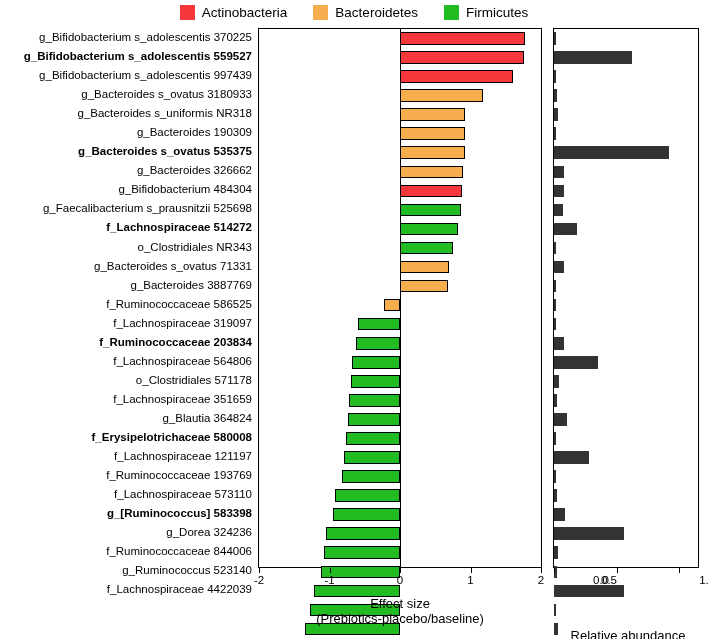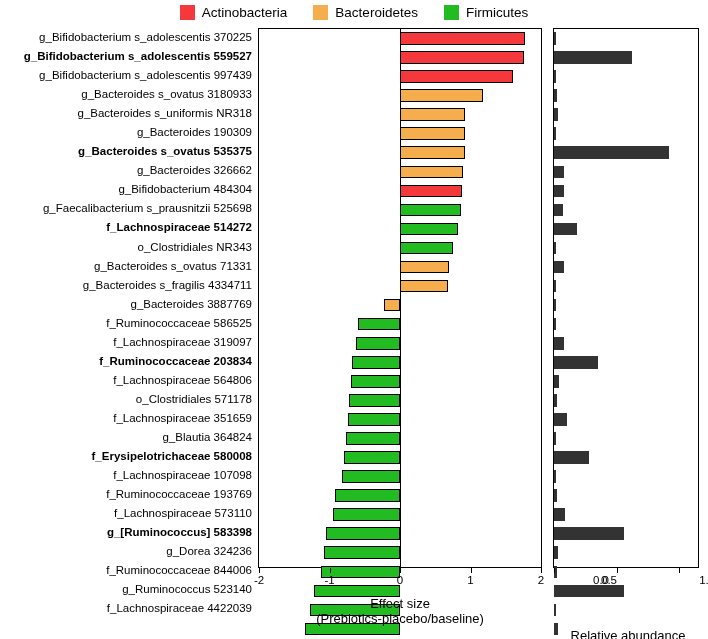--- a/index.html
+++ b/index.html
@@ -89,31 +89,30 @@
       <div class="lab">g_Bacteroides s_ovatus 3180933</div>
       <div class="lab">g_Bacteroides s_uniformis NR318</div>
       <div class="lab">g_Bacteroides 190309</div>
       <div class="lab bold">g_Bacteroides s_ovatus 535375</div>
       <div class="lab">g_Bacteroides 326662</div>
       <div class="lab">g_Bifidobacterium 484304</div>
       <div class="lab">g_Faecalibacterium s_prausnitzii 525698</div>
       <div class="lab bold">f_Lachnospiraceae 514272</div>
       <div class="lab">o_Clostridiales NR343</div>
       <div class="lab">g_Bacteroides s_ovatus 71331</div>
-      <div class="lab">g_Bacteroides s_fragilis 4334711</div>
       <div class="lab">g_Bacteroides 3887769</div>
       <div class="lab">f_Ruminococcaceae 586525</div>
       <div class="lab">f_Lachnospiraceae 319097</div>
       <div class="lab bold">f_Ruminococcaceae 203834</div>
       <div class="lab">f_Lachnospiraceae 564806</div>
       <div class="lab">o_Clostridiales 571178</div>
       <div class="lab">f_Lachnospiraceae 351659</div>
       <div class="lab">g_Blautia 364824</div>
       <div class="lab bold">f_Erysipelotrichaceae 580008</div>
-      <div class="lab">f_Lachnospiraceae 107098</div>
+      <div class="lab">f_Lachnospiraceae 121197</div>
       <div class="lab">f_Ruminococcaceae 193769</div>
       <div class="lab">f_Lachnospiraceae 573110</div>
       <div class="lab bold">g_[Ruminococcus] 583398</div>
       <div class="lab">g_Dorea 324236</div>
       <div class="lab">f_Ruminococcaceae 844006</div>
       <div class="lab">g_Ruminococcus 523140</div>
       <div class="lab">f_Lachnospiraceae 4422039</div>
     </div>
 
   <div class="panel-left">

